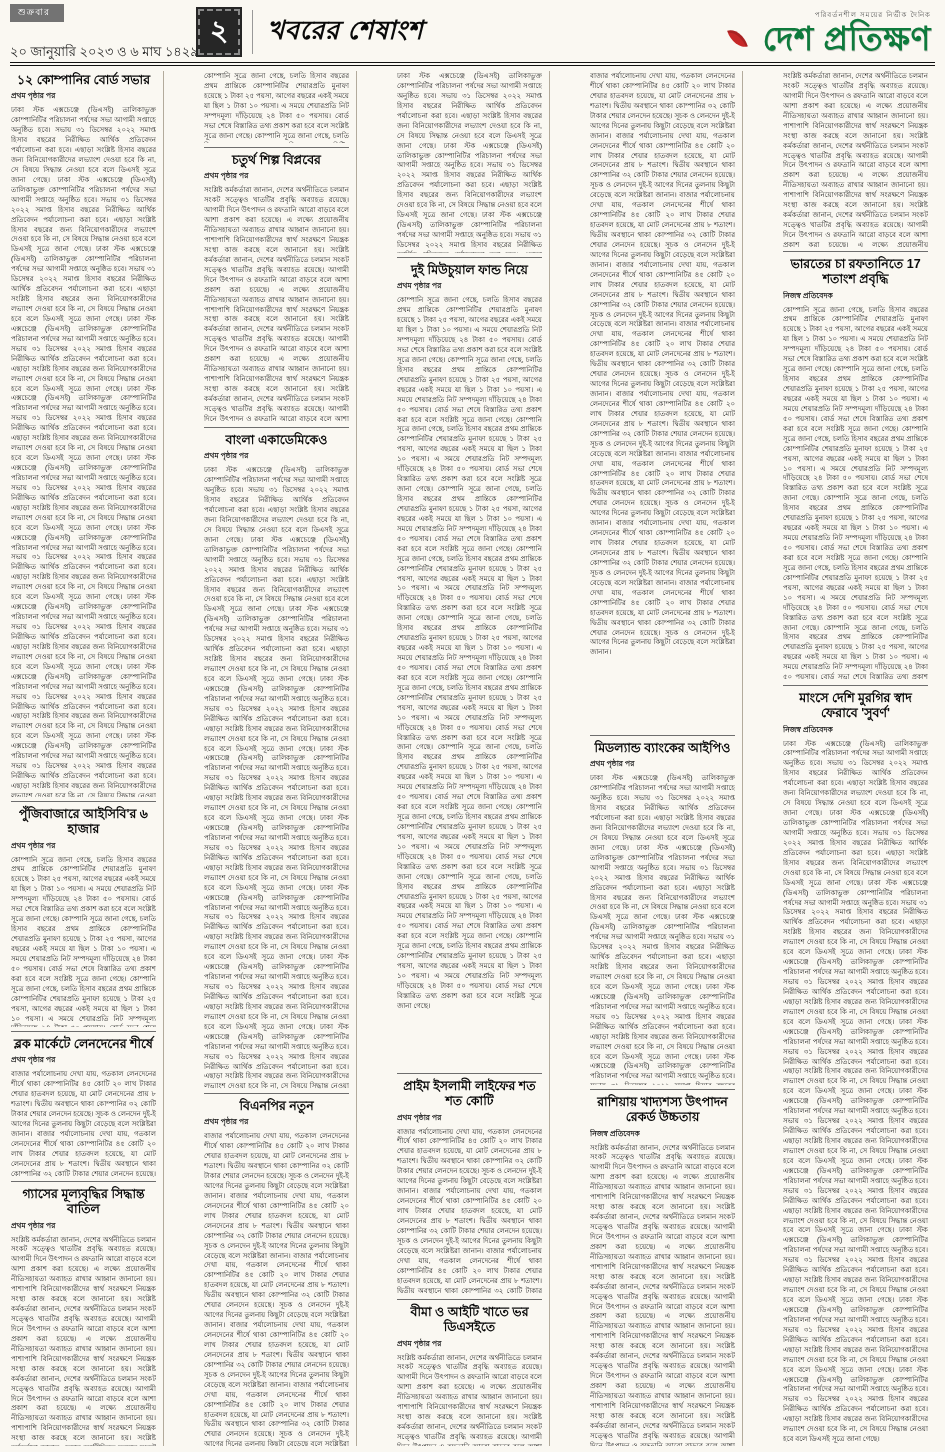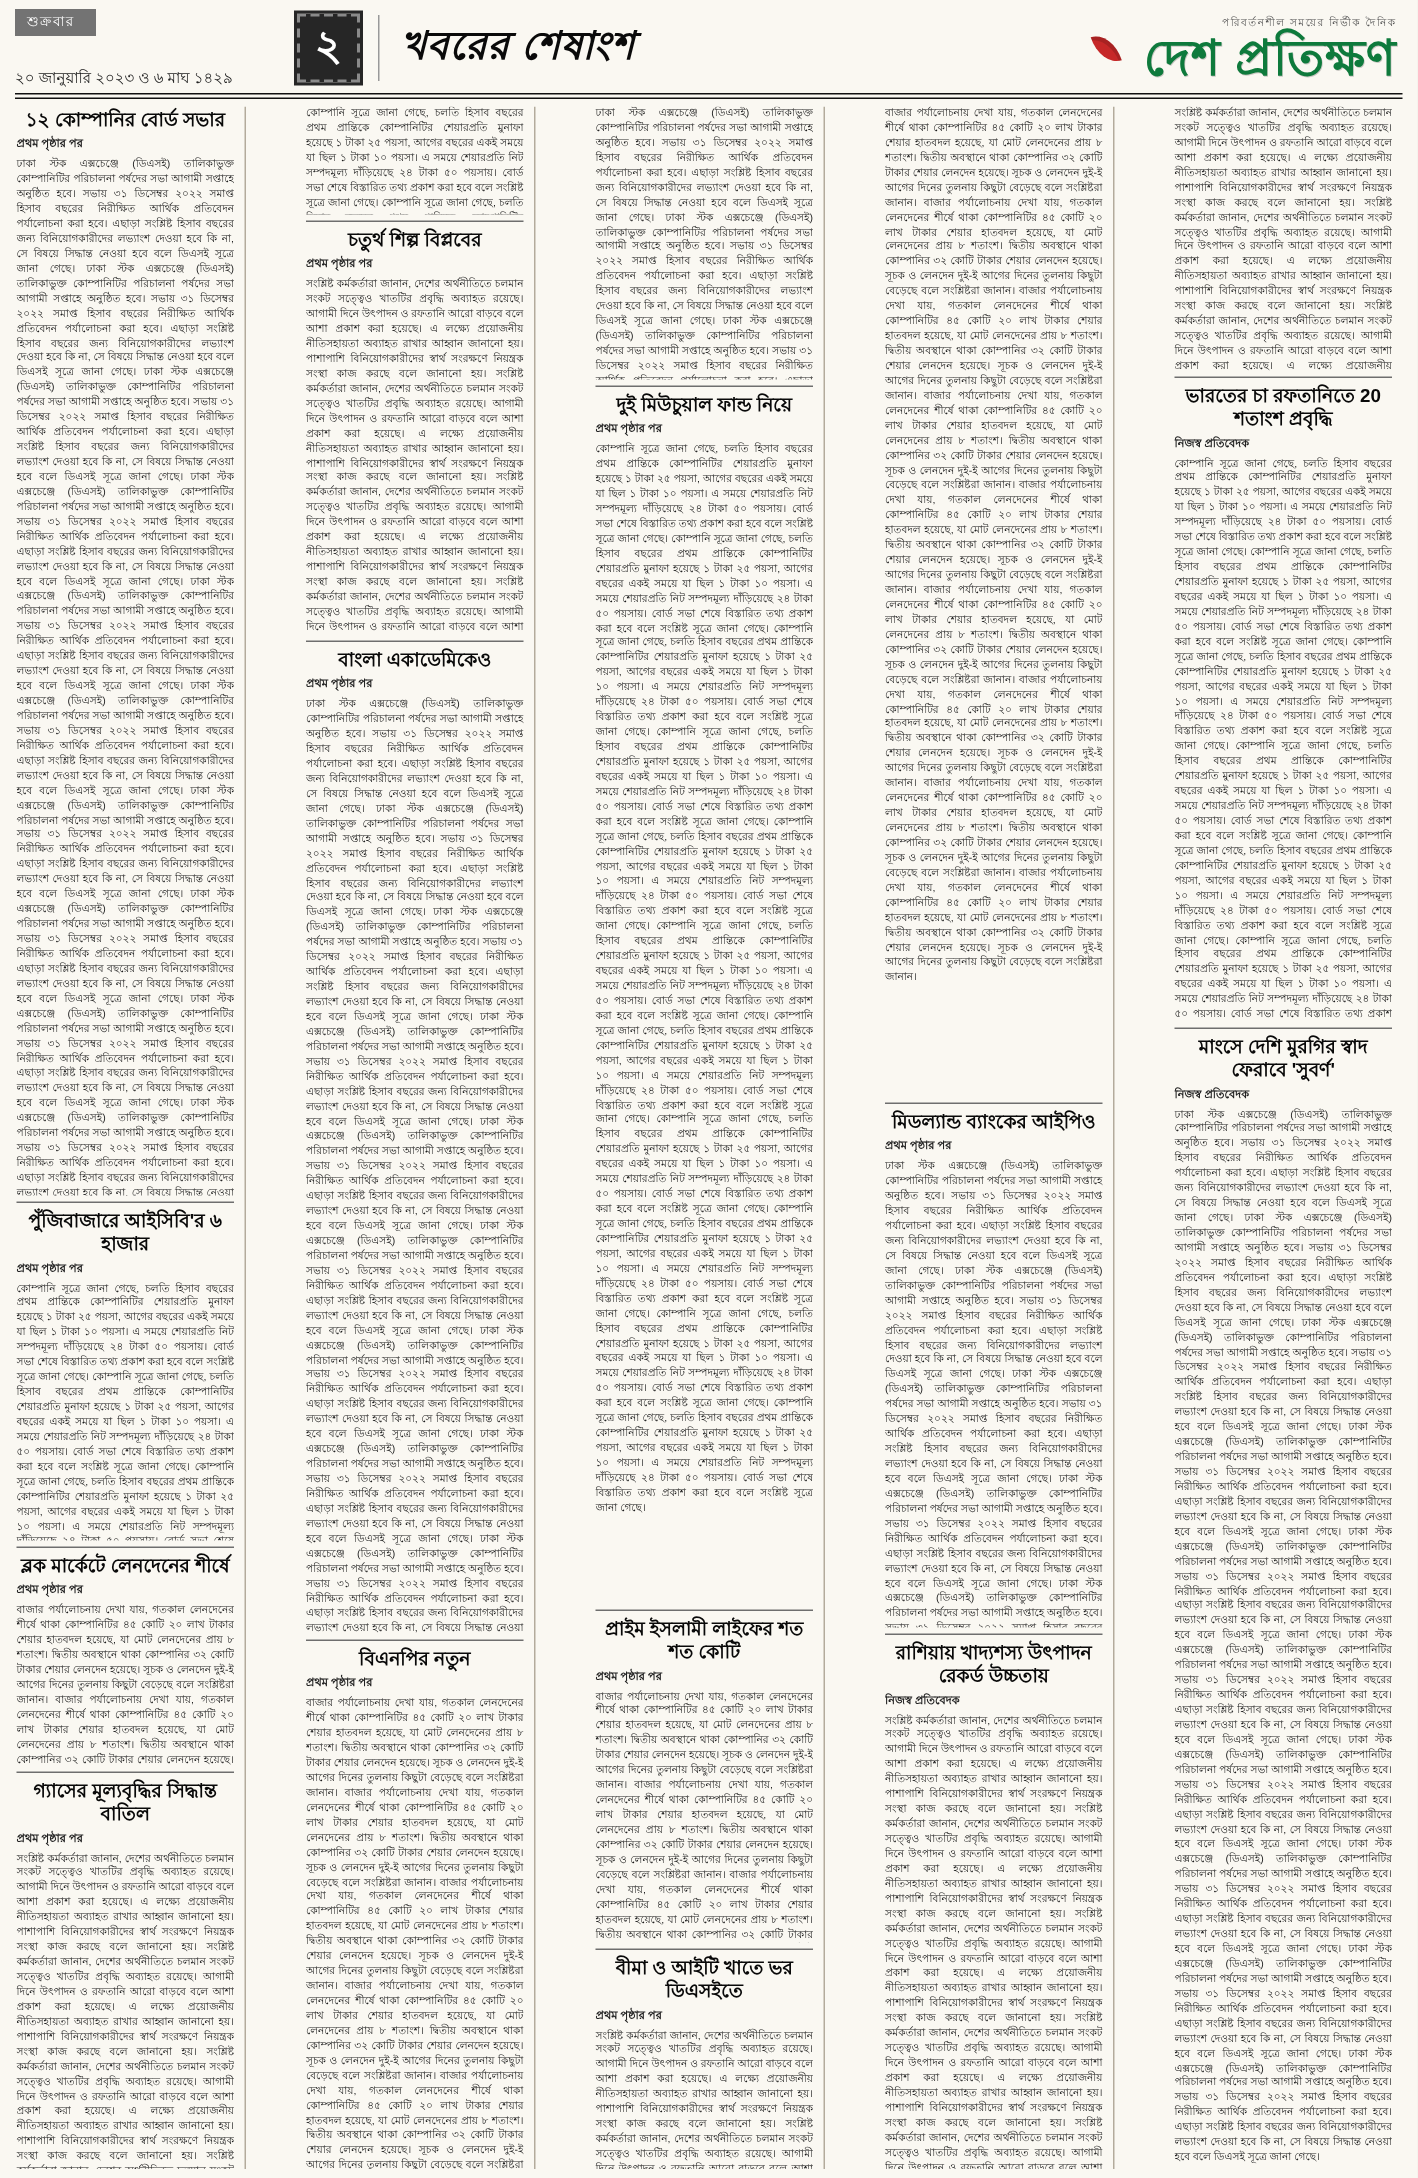--- a/index.html
+++ b/index.html
@@ -21,40 +21,40 @@
     display:flex; align-items:center;
     height:62px; flex:0 0 62px;
     border-bottom:4px double #111;
     padding-bottom:2px;
   }
   .header-left { width:186px; flex:0 0 186px; }
   .weekday-bar {
     display:inline-block; background:#737373; color:#fff;
     font-size:9px; padding:1px 14px 2px 8px; letter-spacing:1px;
   }
-  .date-line { font-size:10px; color:#222; margin-top:20px; white-space:nowrap; }
+  .date-line { font-size:13px; color:#222; margin-top:20px; white-space:nowrap; }
   .pagenum-badge {
     width:42px; height:46px; flex:0 0 42px;
     margin:0 12px 0 2px;
     background:#262626; color:#fff;
     border:2px dashed #8a8a8a; outline:2px solid #262626;
     display:flex; align-items:center; justify-content:center;
     font-size:28px; font-weight:bold;
   }
   .section-title {
     font-size:26px; font-weight:bold; color:#0a0a0a;
     padding-left:14px; border-left:1px solid #999;
     white-space:nowrap; letter-spacing:0.5px;font-style:italic;
   }
   .masthead-wrap {
     margin-left:auto; display:flex; flex-direction:column;
     align-items:flex-end; padding-right:4px;
   }
   .masthead-tagline { font-size:7px; color:#555; margin-bottom:1px; letter-spacing:1px; }
-  .masthead-row { display:flex; align-items:flex-start; gap:18px; }
+  .masthead-row { display:flex; align-items:center; gap:18px; }
   .leaf-icon {
     width:15px; height:21px; background:#c62828;
     border-radius:0 100% 0 100%;
     transform:rotate(-18deg);
     box-shadow:-2px 2px 0 rgba(0,0,0,0.15) inset;
   }
   .masthead-title {
     font-size:33px; font-weight:bold; color:#0e7a3c;
     line-height:1; letter-spacing:0.5px;
     text-shadow:0.5px 0.5px 0 rgba(0,0,0,0.2);
@@ -191,21 +191,21 @@
         <div class="kicker">নিজস্ব প্রতিবেদক</div>
         <div class="body-text">সংশ্লিষ্ট কর্মকর্তারা জানান, দেশের অর্থনীতিতে চলমান সংকট সত্ত্বেও খাতটির প্রবৃদ্ধি অব্যাহত রয়েছে। আগামী দিনে উৎপাদন ও রফতানি আরো বাড়বে বলে আশা প্রকাশ করা হয়েছে। এ লক্ষ্যে প্রয়োজনীয় নীতিসহায়তা অব্যাহত রাখার আহ্বান জানানো হয়। পাশাপাশি বিনিয়োগকারীদের স্বার্থ সংরক্ষণে নিয়ন্ত্রক সংস্থা কাজ করছে বলে জানানো হয়। সংশ্লিষ্ট কর্মকর্তারা জানান, দেশের অর্থনীতিতে চলমান সংকট সত্ত্বেও খাতটির প্রবৃদ্ধি অব্যাহত রয়েছে। আগামী দিনে উৎপাদন ও রফতানি আরো বাড়বে বলে আশা প্রকাশ করা হয়েছে। এ লক্ষ্যে প্রয়োজনীয় নীতিসহায়তা অব্যাহত রাখার আহ্বান জানানো হয়। পাশাপাশি বিনিয়োগকারীদের স্বার্থ সংরক্ষণে নিয়ন্ত্রক সংস্থা কাজ করছে বলে জানানো হয়। সংশ্লিষ্ট কর্মকর্তারা জানান, দেশের অর্থনীতিতে চলমান সংকট সত্ত্বেও খাতটির প্রবৃদ্ধি অব্যাহত রয়েছে। আগামী দিনে উৎপাদন ও রফতানি আরো বাড়বে বলে আশা প্রকাশ করা হয়েছে। এ লক্ষ্যে প্রয়োজনীয় নীতিসহায়তা অব্যাহত রাখার আহ্বান জানানো হয়। পাশাপাশি বিনিয়োগকারীদের স্বার্থ সংরক্ষণে নিয়ন্ত্রক সংস্থা কাজ করছে বলে জানানো হয়। সংশ্লিষ্ট কর্মকর্তারা জানান, দেশের অর্থনীতিতে চলমান সংকট সত্ত্বেও খাতটির প্রবৃদ্ধি অব্যাহত রয়েছে। আগামী দিনে উৎপাদন ও রফতানি আরো বাড়বে বলে আশা প্রকাশ করা হয়েছে। এ লক্ষ্যে প্রয়োজনীয় নীতিসহায়তা অব্যাহত রাখার আহ্বান জানানো হয়। পাশাপাশি বিনিয়োগকারীদের স্বার্থ সংরক্ষণে নিয়ন্ত্রক সংস্থা কাজ করছে বলে জানানো হয়। সংশ্লিষ্ট কর্মকর্তারা জানান, দেশের অর্থনীতিতে চলমান সংকট সত্ত্বেও খাতটির প্রবৃদ্ধি অব্যাহত রয়েছে। আগামী দিনে উৎপাদন ও রফতানি আরো বাড়বে বলে আশা প্রকাশ করা হয়েছে। এ লক্ষ্যে প্রয়োজনীয় নীতিসহায়তা অব্যাহত রাখার আহ্বান জানানো হয়। পাশাপাশি বিনিয়োগকারীদের স্বার্থ সংরক্ষণে নিয়ন্ত্রক সংস্থা কাজ করছে বলে জানানো হয়।</div>
       </div>
     </div>
 
     <div class="col">
       <div class="article" style="height:176px">
         <div class="body-text">সংশ্লিষ্ট কর্মকর্তারা জানান, দেশের অর্থনীতিতে চলমান সংকট সত্ত্বেও খাতটির প্রবৃদ্ধি অব্যাহত রয়েছে। আগামী দিনে উৎপাদন ও রফতানি আরো বাড়বে বলে আশা প্রকাশ করা হয়েছে। এ লক্ষ্যে প্রয়োজনীয় নীতিসহায়তা অব্যাহত রাখার আহ্বান জানানো হয়। পাশাপাশি বিনিয়োগকারীদের স্বার্থ সংরক্ষণে নিয়ন্ত্রক সংস্থা কাজ করছে বলে জানানো হয়। সংশ্লিষ্ট কর্মকর্তারা জানান, দেশের অর্থনীতিতে চলমান সংকট সত্ত্বেও খাতটির প্রবৃদ্ধি অব্যাহত রয়েছে। আগামী দিনে উৎপাদন ও রফতানি আরো বাড়বে বলে আশা প্রকাশ করা হয়েছে। এ লক্ষ্যে প্রয়োজনীয় নীতিসহায়তা অব্যাহত রাখার আহ্বান জানানো হয়। পাশাপাশি বিনিয়োগকারীদের স্বার্থ সংরক্ষণে নিয়ন্ত্রক সংস্থা কাজ করছে বলে জানানো হয়। সংশ্লিষ্ট কর্মকর্তারা জানান, দেশের অর্থনীতিতে চলমান সংকট সত্ত্বেও খাতটির প্রবৃদ্ধি অব্যাহত রয়েছে। আগামী দিনে উৎপাদন ও রফতানি আরো বাড়বে বলে আশা প্রকাশ করা হয়েছে। এ লক্ষ্যে প্রয়োজনীয় নীতিসহায়তা অব্যাহত রাখার আহ্বান জানানো হয়। পাশাপাশি বিনিয়োগকারীদের স্বার্থ সংরক্ষণে নিয়ন্ত্রক সংস্থা কাজ করছে বলে জানানো হয়।</div>
       </div>
       <div class="article sep" style="height:430px">
-        <div class="headline">ভারতের চা রফতানিতে 20 শতাংশ প্রবৃদ্ধি</div>
+        <div class="headline">ভারতের চা রফতানিতে 17 শতাংশ প্রবৃদ্ধি</div>
         <div class="kicker">নিজস্ব প্রতিবেদক</div>
         <div class="body-text">কোম্পানি সূত্রে জানা গেছে, চলতি হিসাব বছরের প্রথম প্রান্তিকে কোম্পানিটির শেয়ারপ্রতি মুনাফা হয়েছে ১ টাকা ২৫ পয়সা, আগের বছরের একই সময়ে যা ছিল ১ টাকা ১০ পয়সা। এ সময়ে শেয়ারপ্রতি নিট সম্পদমূল্য দাঁড়িয়েছে ২৪ টাকা ৫০ পয়সায়। বোর্ড সভা শেষে বিস্তারিত তথ্য প্রকাশ করা হবে বলে সংশ্লিষ্ট সূত্রে জানা গেছে। কোম্পানি সূত্রে জানা গেছে, চলতি হিসাব বছরের প্রথম প্রান্তিকে কোম্পানিটির শেয়ারপ্রতি মুনাফা হয়েছে ১ টাকা ২৫ পয়সা, আগের বছরের একই সময়ে যা ছিল ১ টাকা ১০ পয়সা। এ সময়ে শেয়ারপ্রতি নিট সম্পদমূল্য দাঁড়িয়েছে ২৪ টাকা ৫০ পয়সায়। বোর্ড সভা শেষে বিস্তারিত তথ্য প্রকাশ করা হবে বলে সংশ্লিষ্ট সূত্রে জানা গেছে। কোম্পানি সূত্রে জানা গেছে, চলতি হিসাব বছরের প্রথম প্রান্তিকে কোম্পানিটির শেয়ারপ্রতি মুনাফা হয়েছে ১ টাকা ২৫ পয়সা, আগের বছরের একই সময়ে যা ছিল ১ টাকা ১০ পয়সা। এ সময়ে শেয়ারপ্রতি নিট সম্পদমূল্য দাঁড়িয়েছে ২৪ টাকা ৫০ পয়সায়। বোর্ড সভা শেষে বিস্তারিত তথ্য প্রকাশ করা হবে বলে সংশ্লিষ্ট সূত্রে জানা গেছে। কোম্পানি সূত্রে জানা গেছে, চলতি হিসাব বছরের প্রথম প্রান্তিকে কোম্পানিটির শেয়ারপ্রতি মুনাফা হয়েছে ১ টাকা ২৫ পয়সা, আগের বছরের একই সময়ে যা ছিল ১ টাকা ১০ পয়সা। এ সময়ে শেয়ারপ্রতি নিট সম্পদমূল্য দাঁড়িয়েছে ২৪ টাকা ৫০ পয়সায়। বোর্ড সভা শেষে বিস্তারিত তথ্য প্রকাশ করা হবে বলে সংশ্লিষ্ট সূত্রে জানা গেছে। কোম্পানি সূত্রে জানা গেছে, চলতি হিসাব বছরের প্রথম প্রান্তিকে কোম্পানিটির শেয়ারপ্রতি মুনাফা হয়েছে ১ টাকা ২৫ পয়সা, আগের বছরের একই সময়ে যা ছিল ১ টাকা ১০ পয়সা। এ সময়ে শেয়ারপ্রতি নিট সম্পদমূল্য দাঁড়িয়েছে ২৪ টাকা ৫০ পয়সায়। বোর্ড সভা শেষে বিস্তারিত তথ্য প্রকাশ করা হবে বলে সংশ্লিষ্ট সূত্রে জানা গেছে। কোম্পানি সূত্রে জানা গেছে, চলতি হিসাব বছরের প্রথম প্রান্তিকে কোম্পানিটির শেয়ারপ্রতি মুনাফা হয়েছে ১ টাকা ২৫ পয়সা, আগের বছরের একই সময়ে যা ছিল ১ টাকা ১০ পয়সা। এ সময়ে শেয়ারপ্রতি নিট সম্পদমূল্য দাঁড়িয়েছে ২৪ টাকা ৫০ পয়সায়। বোর্ড সভা শেষে বিস্তারিত তথ্য প্রকাশ করা হবে বলে সংশ্লিষ্ট সূত্রে জানা গেছে।</div>
       </div>
       <div class="article sep grow">
         <div class="headline">মাংসে দেশি মুরগির স্বাদ ফেরাবে 'সুবর্ণ'</div>
         <div class="kicker">নিজস্ব প্রতিবেদক</div>
         <div class="body-text">ঢাকা স্টক এক্সচেঞ্জে (ডিএসই) তালিকাভুক্ত কোম্পানিটির পরিচালনা পর্ষদের সভা আগামী সপ্তাহে অনুষ্ঠিত হবে। সভায় ৩১ ডিসেম্বর ২০২২ সমাপ্ত হিসাব বছরের নিরীক্ষিত আর্থিক প্রতিবেদন পর্যালোচনা করা হবে। এছাড়া সংশ্লিষ্ট হিসাব বছরের জন্য বিনিয়োগকারীদের লভ্যাংশ দেওয়া হবে কি না, সে বিষয়ে সিদ্ধান্ত নেওয়া হবে বলে ডিএসই সূত্রে জানা গেছে। ঢাকা স্টক এক্সচেঞ্জে (ডিএসই) তালিকাভুক্ত কোম্পানিটির পরিচালনা পর্ষদের সভা আগামী সপ্তাহে অনুষ্ঠিত হবে। সভায় ৩১ ডিসেম্বর ২০২২ সমাপ্ত হিসাব বছরের নিরীক্ষিত আর্থিক প্রতিবেদন পর্যালোচনা করা হবে। এছাড়া সংশ্লিষ্ট হিসাব বছরের জন্য বিনিয়োগকারীদের লভ্যাংশ দেওয়া হবে কি না, সে বিষয়ে সিদ্ধান্ত নেওয়া হবে বলে ডিএসই সূত্রে জানা গেছে। ঢাকা স্টক এক্সচেঞ্জে (ডিএসই) তালিকাভুক্ত কোম্পানিটির পরিচালনা পর্ষদের সভা আগামী সপ্তাহে অনুষ্ঠিত হবে। সভায় ৩১ ডিসেম্বর ২০২২ সমাপ্ত হিসাব বছরের নিরীক্ষিত আর্থিক প্রতিবেদন পর্যালোচনা করা হবে। এছাড়া সংশ্লিষ্ট হিসাব বছরের জন্য বিনিয়োগকারীদের লভ্যাংশ দেওয়া হবে কি না, সে বিষয়ে সিদ্ধান্ত নেওয়া হবে বলে ডিএসই সূত্রে জানা গেছে। ঢাকা স্টক এক্সচেঞ্জে (ডিএসই) তালিকাভুক্ত কোম্পানিটির পরিচালনা পর্ষদের সভা আগামী সপ্তাহে অনুষ্ঠিত হবে। সভায় ৩১ ডিসেম্বর ২০২২ সমাপ্ত হিসাব বছরের নিরীক্ষিত আর্থিক প্রতিবেদন পর্যালোচনা করা হবে। এছাড়া সংশ্লিষ্ট হিসাব বছরের জন্য বিনিয়োগকারীদের লভ্যাংশ দেওয়া হবে কি না, সে বিষয়ে সিদ্ধান্ত নেওয়া হবে বলে ডিএসই সূত্রে জানা গেছে। ঢাকা স্টক এক্সচেঞ্জে (ডিএসই) তালিকাভুক্ত কোম্পানিটির পরিচালনা পর্ষদের সভা আগামী সপ্তাহে অনুষ্ঠিত হবে। সভায় ৩১ ডিসেম্বর ২০২২ সমাপ্ত হিসাব বছরের নিরীক্ষিত আর্থিক প্রতিবেদন পর্যালোচনা করা হবে। এছাড়া সংশ্লিষ্ট হিসাব বছরের জন্য বিনিয়োগকারীদের লভ্যাংশ দেওয়া হবে কি না, সে বিষয়ে সিদ্ধান্ত নেওয়া হবে বলে ডিএসই সূত্রে জানা গেছে। ঢাকা স্টক এক্সচেঞ্জে (ডিএসই) তালিকাভুক্ত কোম্পানিটির পরিচালনা পর্ষদের সভা আগামী সপ্তাহে অনুষ্ঠিত হবে। সভায় ৩১ ডিসেম্বর ২০২২ সমাপ্ত হিসাব বছরের নিরীক্ষিত আর্থিক প্রতিবেদন পর্যালোচনা করা হবে। এছাড়া সংশ্লিষ্ট হিসাব বছরের জন্য বিনিয়োগকারীদের লভ্যাংশ দেওয়া হবে কি না, সে বিষয়ে সিদ্ধান্ত নেওয়া হবে বলে ডিএসই সূত্রে জানা গেছে। ঢাকা স্টক এক্সচেঞ্জে (ডিএসই) তালিকাভুক্ত কোম্পানিটির পরিচালনা পর্ষদের সভা আগামী সপ্তাহে অনুষ্ঠিত হবে। সভায় ৩১ ডিসেম্বর ২০২২ সমাপ্ত হিসাব বছরের নিরীক্ষিত আর্থিক প্রতিবেদন পর্যালোচনা করা হবে। এছাড়া সংশ্লিষ্ট হিসাব বছরের জন্য বিনিয়োগকারীদের লভ্যাংশ দেওয়া হবে কি না, সে বিষয়ে সিদ্ধান্ত নেওয়া হবে বলে ডিএসই সূত্রে জানা গেছে। ঢাকা স্টক এক্সচেঞ্জে (ডিএসই) তালিকাভুক্ত কোম্পানিটির পরিচালনা পর্ষদের সভা আগামী সপ্তাহে অনুষ্ঠিত হবে। সভায় ৩১ ডিসেম্বর ২০২২ সমাপ্ত হিসাব বছরের নিরীক্ষিত আর্থিক প্রতিবেদন পর্যালোচনা করা হবে। এছাড়া সংশ্লিষ্ট হিসাব বছরের জন্য বিনিয়োগকারীদের লভ্যাংশ দেওয়া হবে কি না, সে বিষয়ে সিদ্ধান্ত নেওয়া হবে বলে ডিএসই সূত্রে জানা গেছে। ঢাকা স্টক এক্সচেঞ্জে (ডিএসই) তালিকাভুক্ত কোম্পানিটির পরিচালনা পর্ষদের সভা আগামী সপ্তাহে অনুষ্ঠিত হবে। সভায় ৩১ ডিসেম্বর ২০২২ সমাপ্ত হিসাব বছরের নিরীক্ষিত আর্থিক প্রতিবেদন পর্যালোচনা করা হবে। এছাড়া সংশ্লিষ্ট হিসাব বছরের জন্য বিনিয়োগকারীদের লভ্যাংশ দেওয়া হবে কি না, সে বিষয়ে সিদ্ধান্ত নেওয়া হবে বলে ডিএসই সূত্রে জানা গেছে। ঢাকা স্টক এক্সচেঞ্জে (ডিএসই) তালিকাভুক্ত কোম্পানিটির পরিচালনা পর্ষদের সভা আগামী সপ্তাহে অনুষ্ঠিত হবে। সভায় ৩১ ডিসেম্বর ২০২২ সমাপ্ত হিসাব বছরের নিরীক্ষিত আর্থিক প্রতিবেদন পর্যালোচনা করা হবে। এছাড়া সংশ্লিষ্ট হিসাব বছরের জন্য বিনিয়োগকারীদের লভ্যাংশ দেওয়া হবে কি না, সে বিষয়ে সিদ্ধান্ত নেওয়া হবে বলে ডিএসই সূত্রে জানা গেছে।</div>
       </div>
     </div>
 

